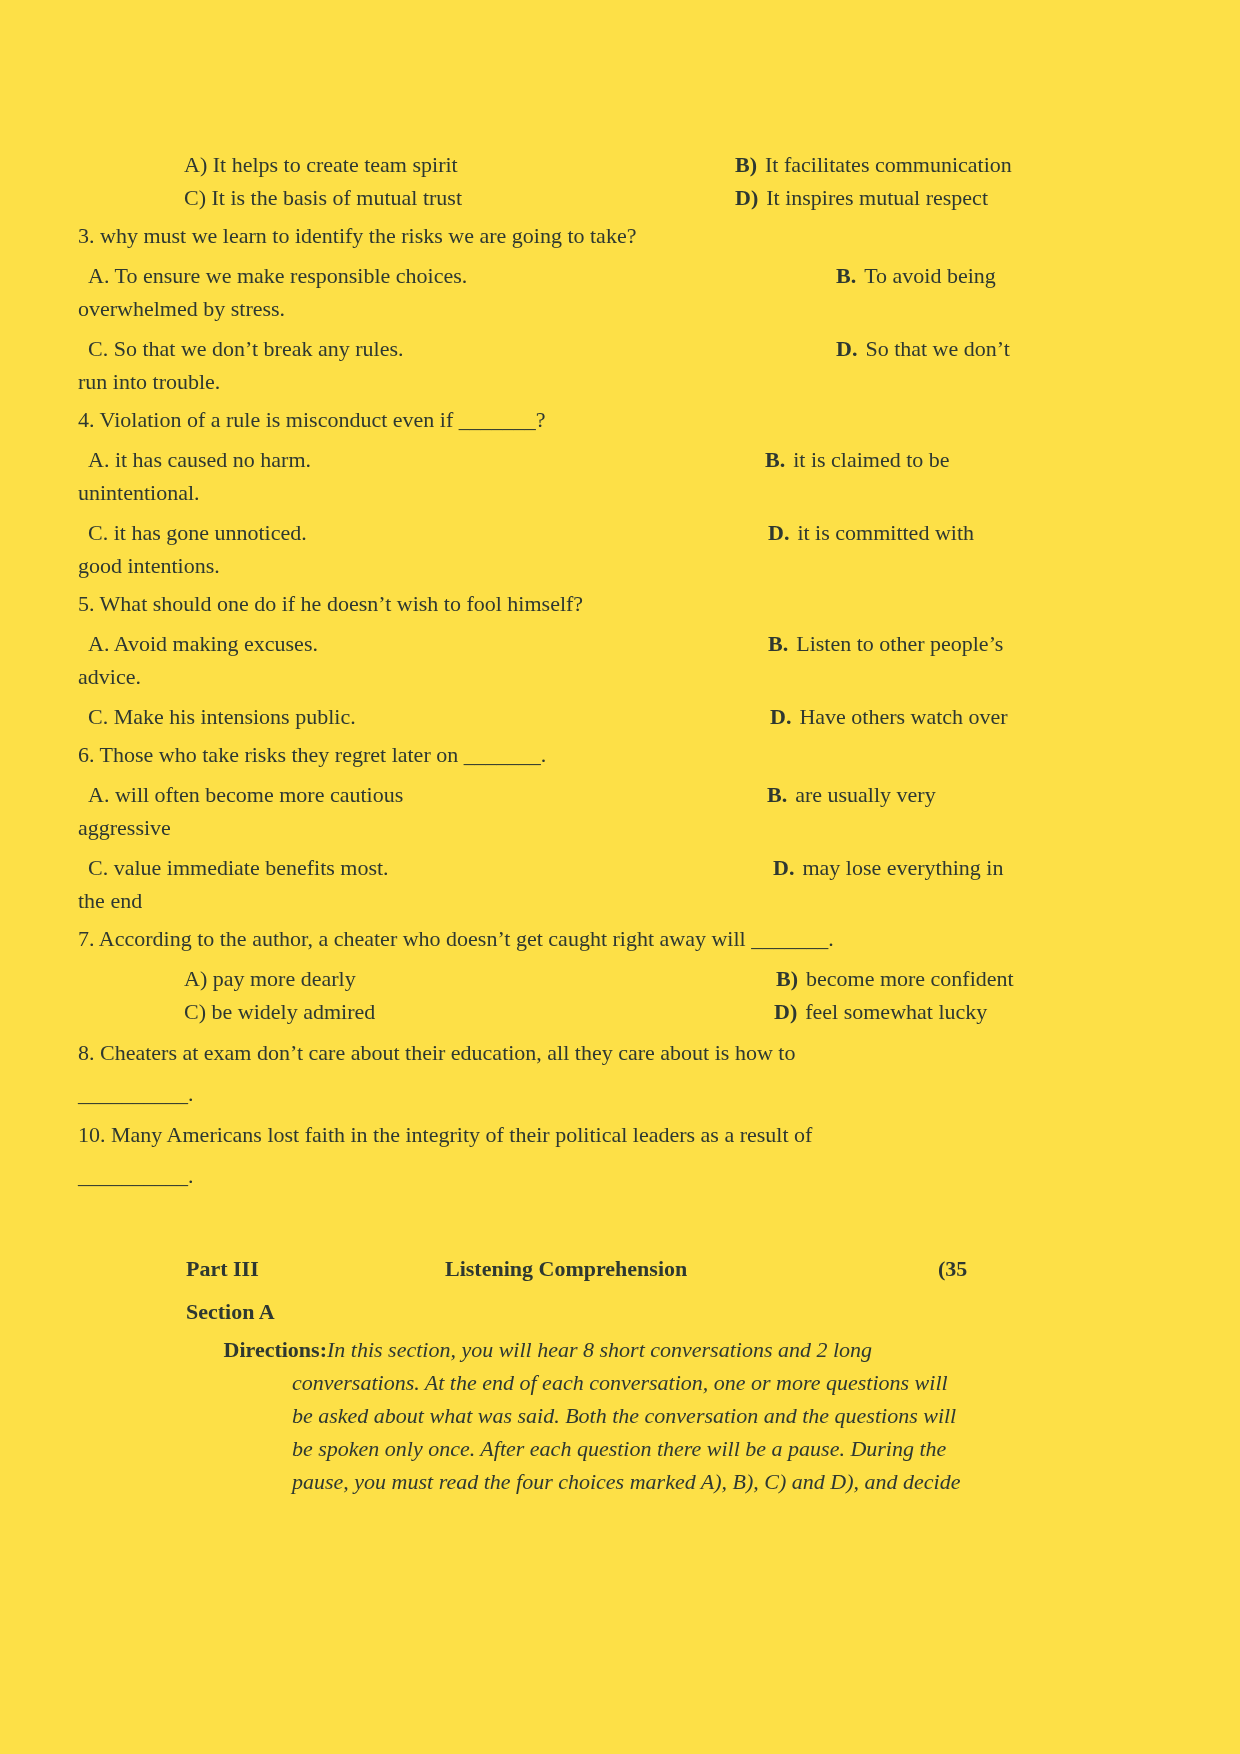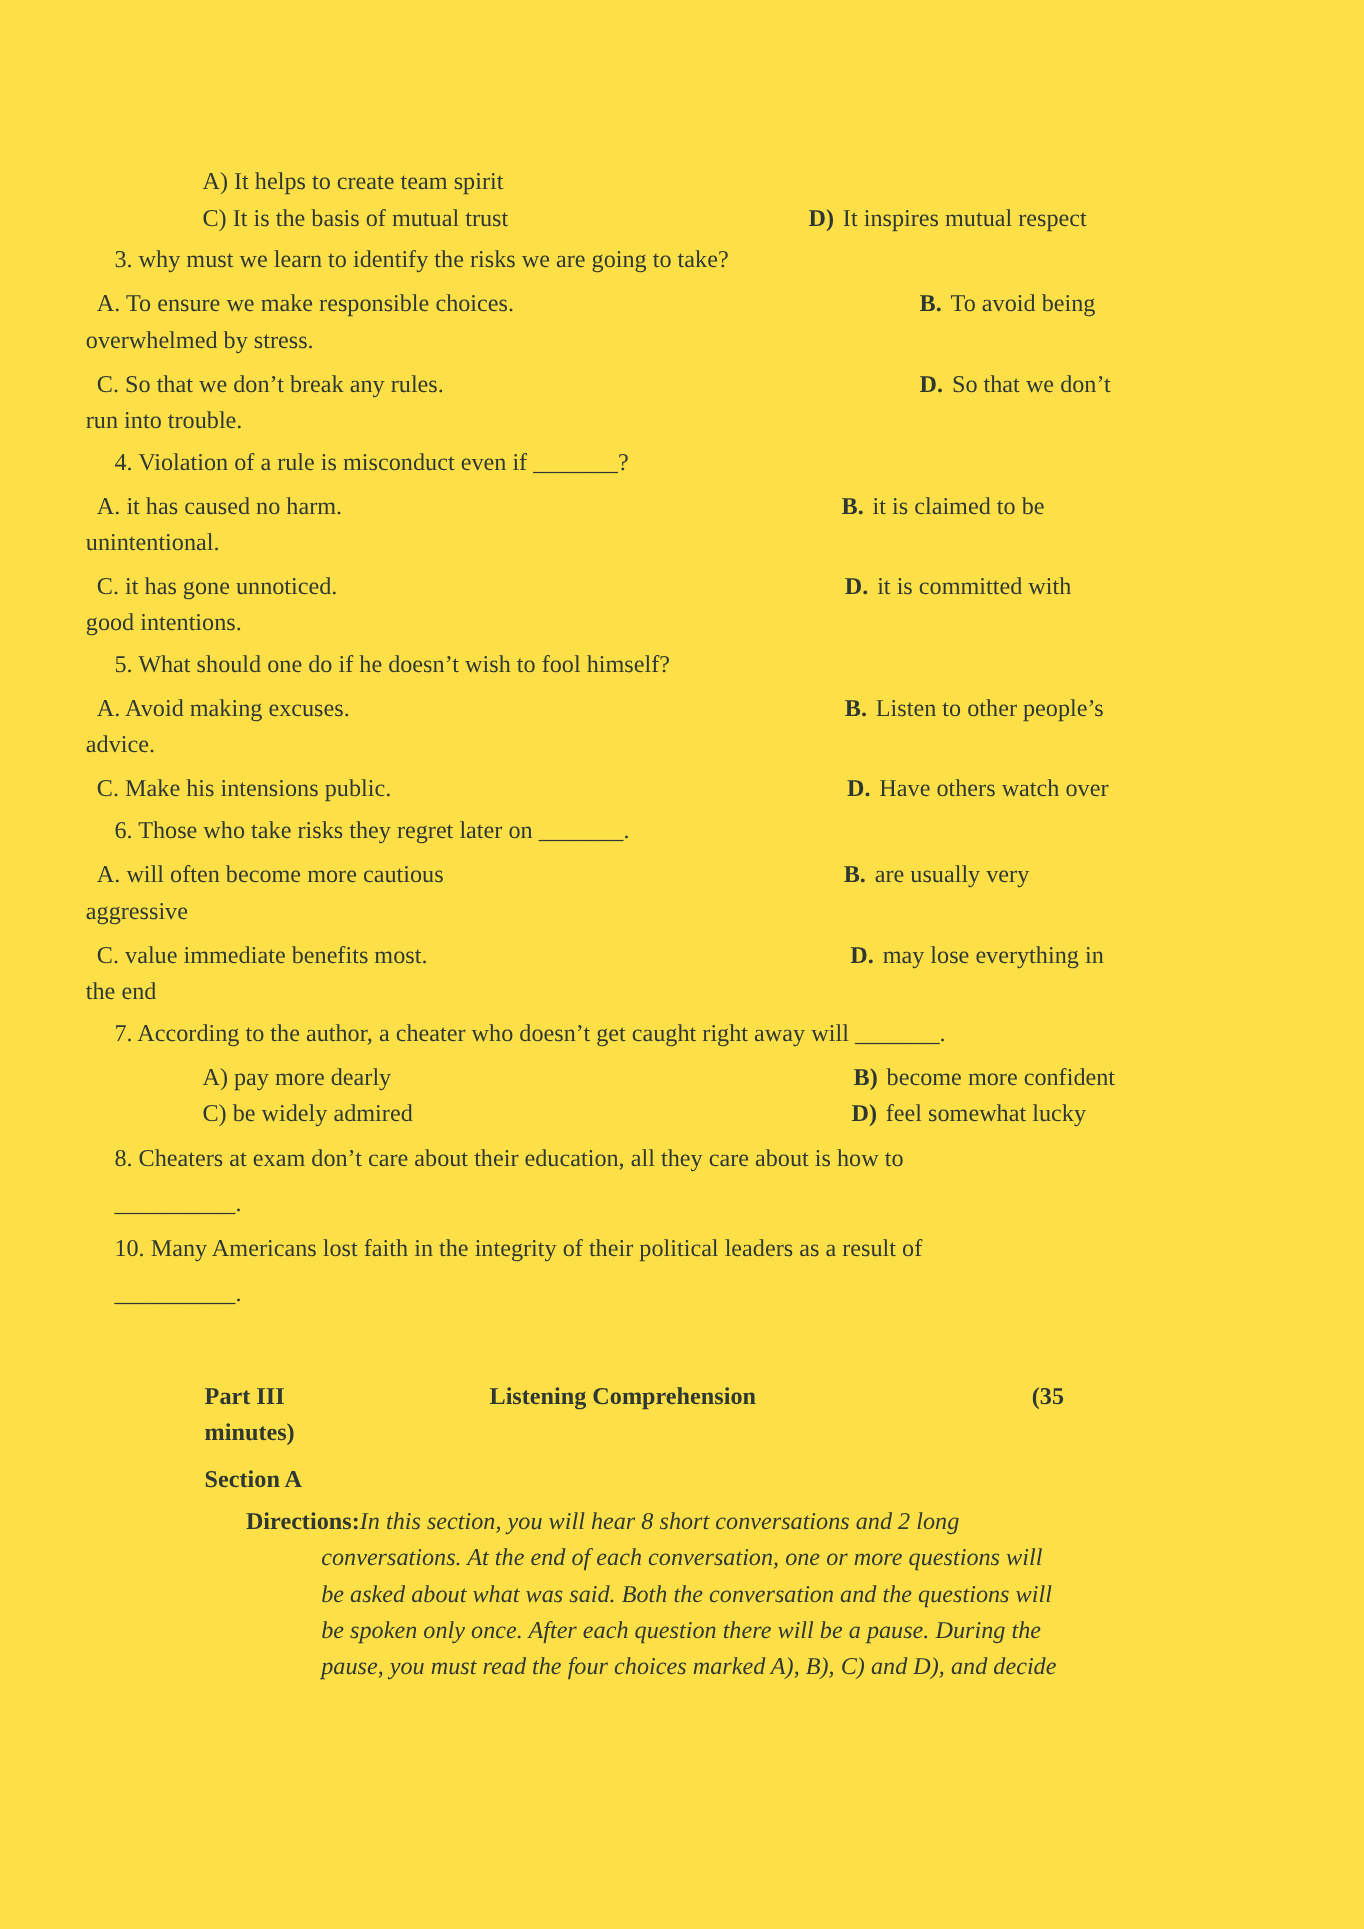--- a/index.html
+++ b/index.html
@@ -3,21 +3,21 @@
 <meta charset="utf-8">
 <style>
   html,body{margin:0;padding:0;background:#ffffff;}
   .page{
     width:1240px;height:1754px;background:#fde047;position:relative;overflow:hidden;
     font-family:"Liberation Serif","DejaVu Serif",serif;
     font-size:22px;color:#2e3831;
   }
   .content{padding-top:148px;}
   .row{position:relative;line-height:33px;min-height:33px;}
-  .in1{padding-left:104px;display:block;}   
+  .in1{padding-left:78px;display:block;}   
   .in2{padding-left:184px;display:block;}   
   .in3{padding-left:88px;display:block;}   
   .in4{padding-left:78px;display:block;}   
   .inh{padding-left:186px;display:block;}   
   .ropt{position:absolute;top:0;white-space:nowrap;}
   .rl{font-weight:bold;margin-right:8px;}
   .abs{position:absolute;top:0;}
   b{font-weight:bold;}
   i{font-style:italic;}
   .mt5{margin-top:5px;}
@@ -30,20 +30,21 @@
   .dir-cont{padding-left:292px;display:block;}
 </style>
 </head>
 <body>
 
 <div class="page">
   <div class="content">
 
     <div class="row">
       <span class="in2">A) It helps to create team spirit</span>
+      <span class="ropt" style="left:735px"><b class="rl">B)</b><span>It facilitates communication</span></span>
     </div>
     <div class="row">
       <span class="in2">C) It is the basis of mutual trust</span>
       <span class="ropt" style="left:735px"><b class="rl">D)</b><span>It inspires mutual respect</span></span>
     </div>
 
     <div class="row mt5">
       <span class="in1">3. why must we learn to identify the risks we are going to take?</span>
     </div>
     <div class="row mt7">
@@ -137,23 +138,20 @@
     </div>
     <div class="row mt8">
       <span class="in1">__________.</span>
     </div>
 
     <div class="row mt60">
       <b class="inh">Part III</b>
       <b class="abs" style="left:445px">Listening Comprehension</b>
       <b class="abs" style="left:938px">(35</b>
     </div>
-    <div class="row">
-      <b class="inh">minutes)</b>
-    </div>
 
     <div class="row mt10">
       <b class="inh">Section A</b>
     </div>
 
     <div class="row mt5 dir-row">
       <b class="dir-label">Directions:</b><i>In this section, you will hear 8 short conversations and 2 long</i>
     </div>
     <div class="row">
       <i class="dir-cont">conversations. At the end of each conversation, one or more questions will</i>

